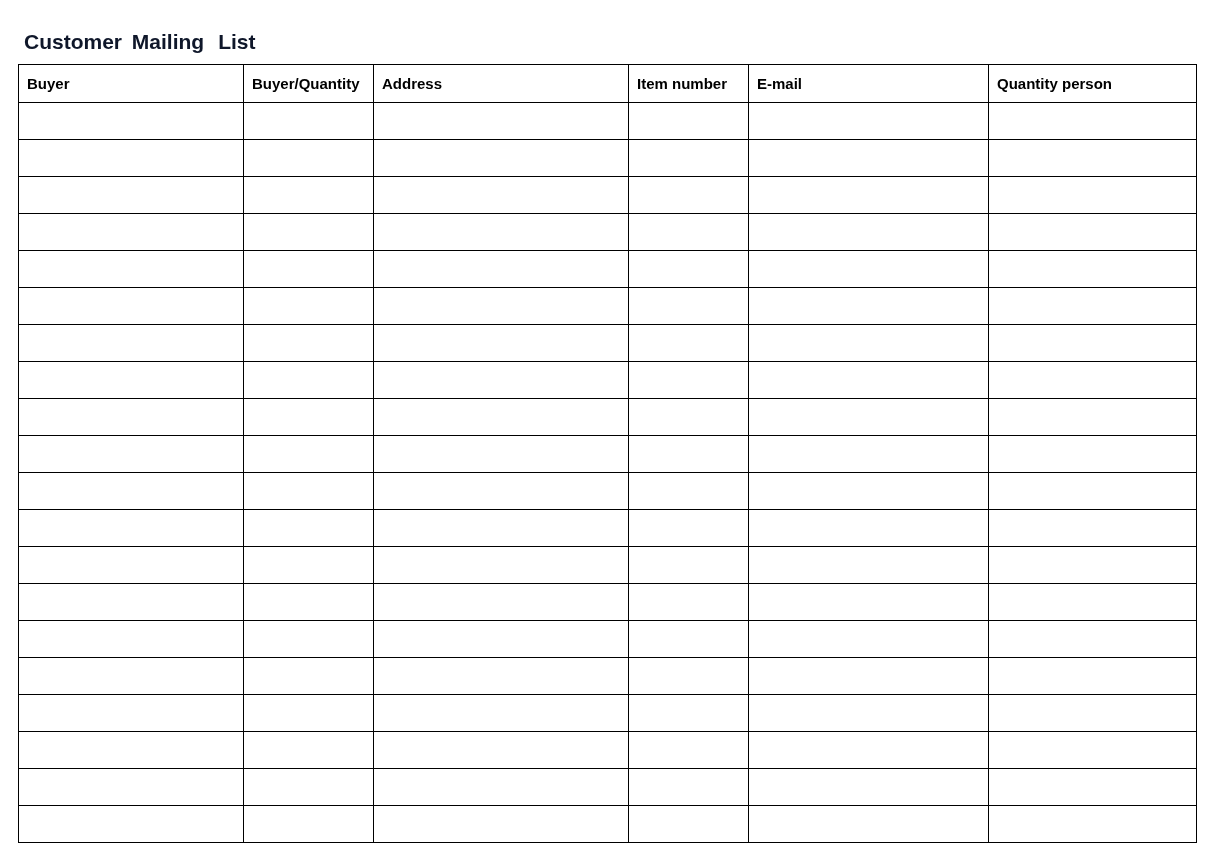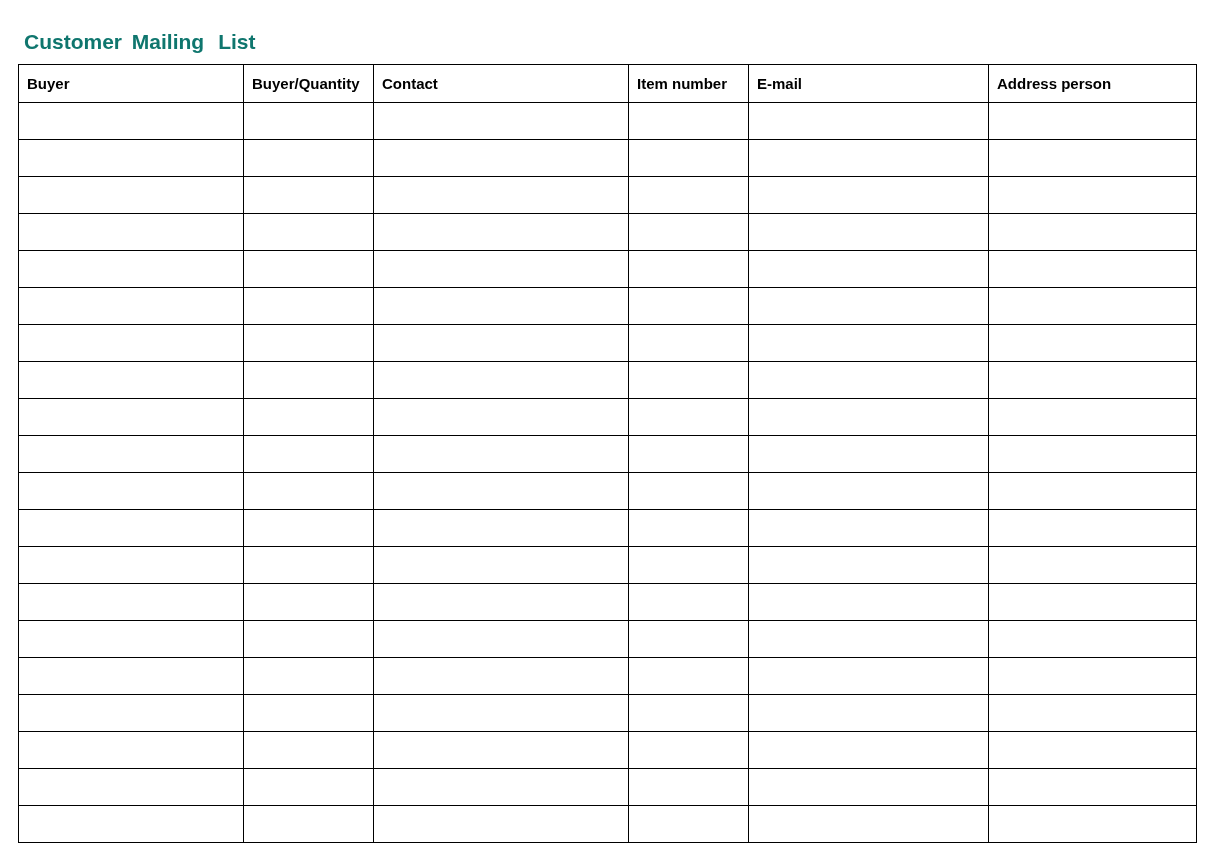--- a/index.html
+++ b/index.html
@@ -9,21 +9,21 @@
     }
     body {
       font-family: Arial, Helvetica, sans-serif;
       background: #ffffff;
       padding: 30px 18px 20px 18px;
       width: 1212px;
     }
     .title {
       font-size: 21px;
       font-weight: bold;
-      color: #0f766e;
+      color: #0f172a;
       margin-left: 6px;
       margin-bottom: 10px;
       word-spacing: 4px;
     }
     .title .gap {
       display: inline-block;
       width: 14px;
     }
     table {
       border-collapse: collapse;
@@ -66,24 +66,24 @@
     <col class="c-item">
     <col class="c-address">
     <col class="c-phone">
     <col class="c-email">
     <col class="c-contact">
   </colgroup>
   <thead>
     <tr>
       <th>Buyer</th>
       <th>Buyer/Quantity</th>
-      <th>Contact</th>
+      <th>Address</th>
       <th>Item number</th>
       <th>E-mail</th>
-      <th>Address person</th>
+      <th>Quantity person</th>
     </tr>
   </thead>
   <tbody id="tbody">
   <tr>
         <td></td>
         <td></td>
         <td></td>
         <td></td>
         <td></td>
         <td></td>

